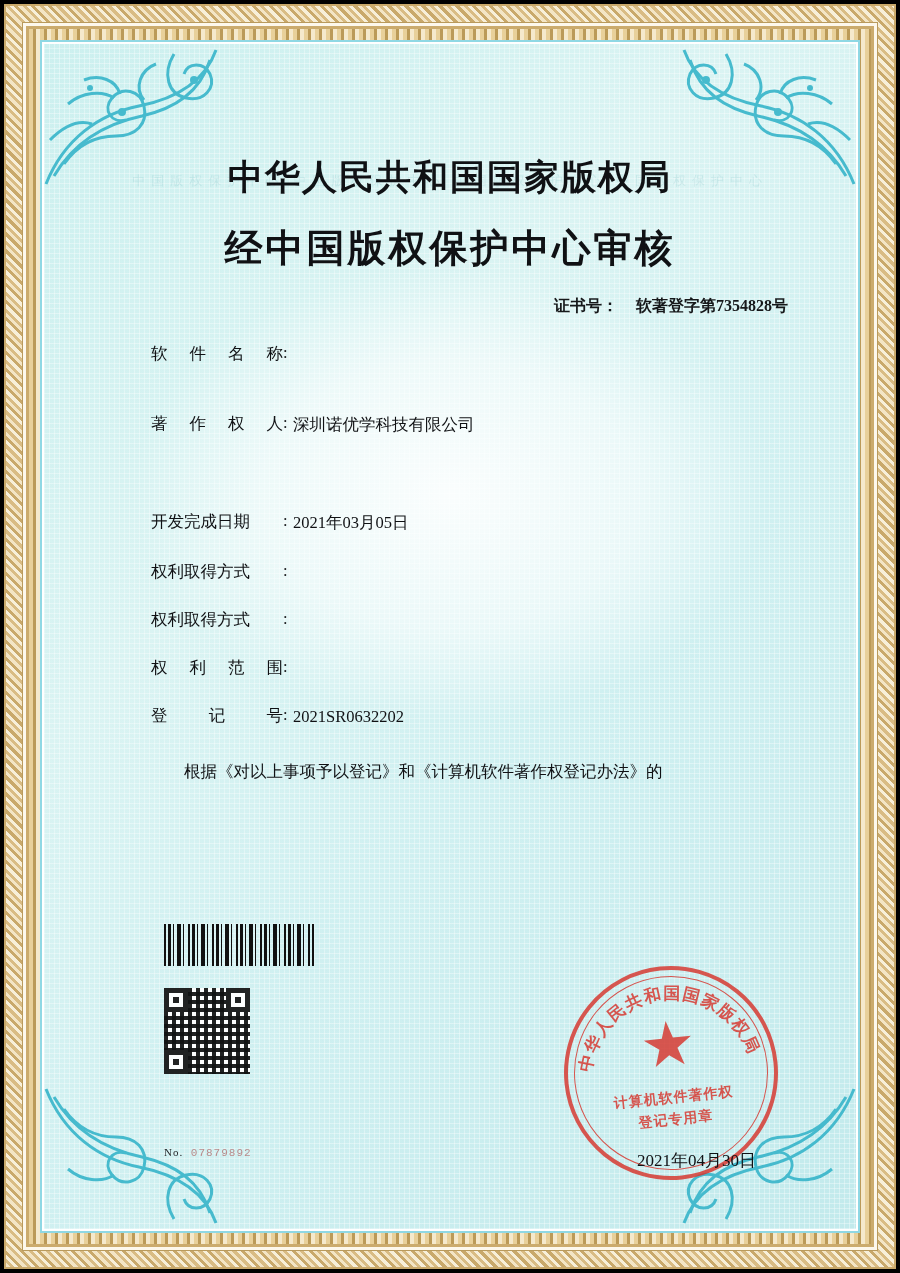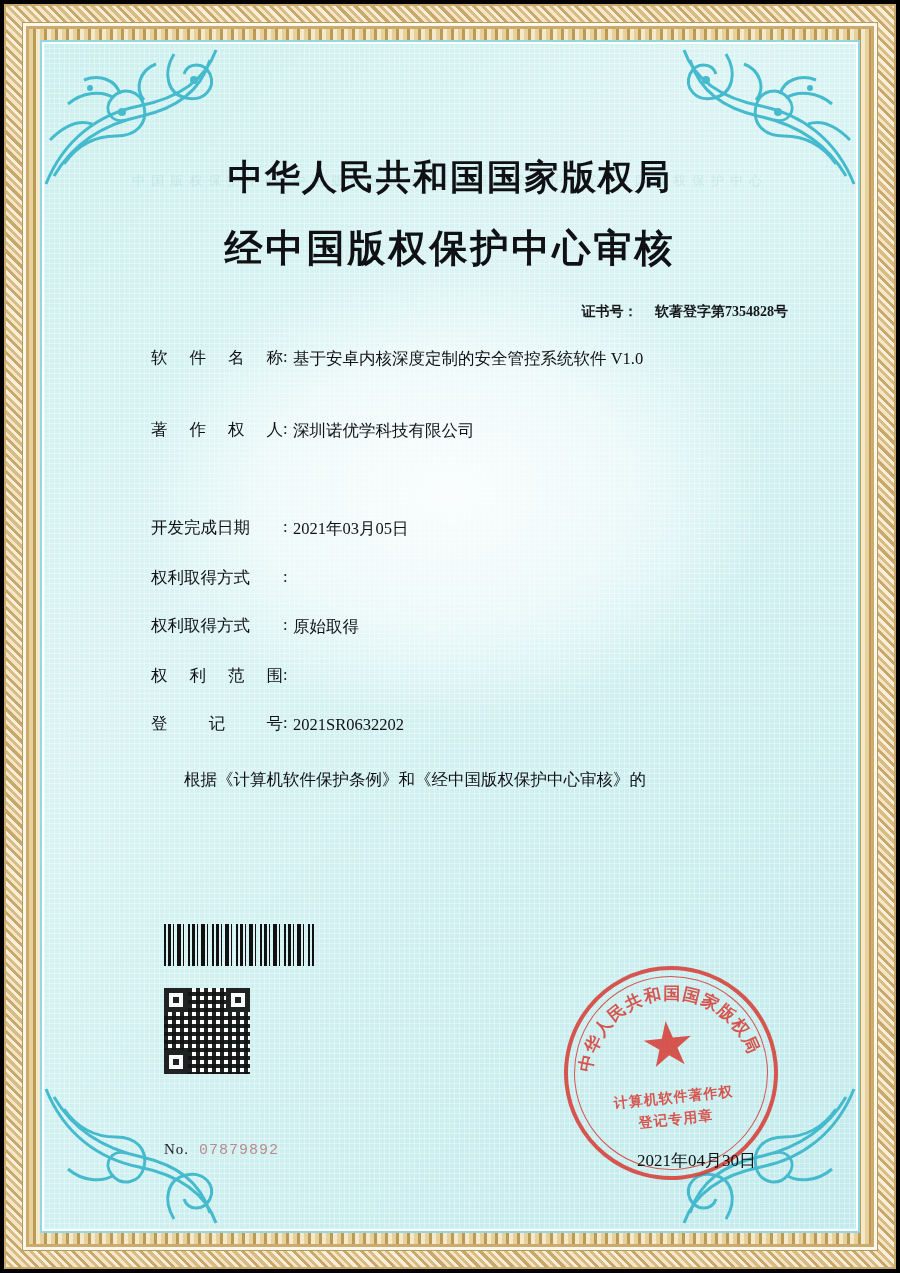--- a/index.html
+++ b/index.html
@@ -128,24 +128,24 @@
   .title-sub {
     text-align: center;
     font-size: 38px;
     font-weight: bold;
     letter-spacing: 3px;
     margin-top: 22px;
     color: #101114;
   }
 
   .cert-no-row {
-    margin-top: 29px;
+    margin-top: 22px;
     text-align: right;
     padding-right: 16px;
-    font-size: 14px;
+    font-size: 16px;
     font-weight: bold;
     color: #16181a;
   }
   .cert-no-row .label { margin-right: 14px; }
 
   .field-block { margin-top: 26px; }
 
   .field-row {
     display: flex;
     align-items: flex-start;
@@ -284,21 +284,21 @@
     font-weight: bold;
     font-family: "Liberation Serif", serif;
     letter-spacing: 1.5px;
   }
 
   
   .footer-no {
     position: absolute;
     left: 120px;
     bottom: 70px;
-    font-size: 15px;
+    font-size: 11px;
     color: #b98b8b;
     font-family: "Liberation Mono", monospace;
     letter-spacing: 1px;
   }
   .footer-no .prefix {
     color: #1d1f22;
     font-family: "Liberation Serif", serif;
   }
   .footer-date {
     position: absolute;
@@ -395,21 +395,20 @@
 
       <div class="field-block">
         <div class="field-row">
           <div class="field-label spread">
               <span>软</span>
               <span>件</span>
               <span>名</span>
               <span>称</span>
             </div>
           <div class="field-colon">:</div>
-          <div class="field-value">基于安卓内核深度定制的安全管控系统软件 V1.0</div>
         </div>
 
         <div class="gap-lg"></div>
 
         <div class="field-row">
           <div class="field-label spread">
               <span>著</span>
               <span>作</span>
               <span>权</span>
               <span>人</span>
@@ -427,21 +426,20 @@
           <div class="field-colon">:</div>
           <div class="field-value">2021年03月05日</div>
         </div>
         <div class="field-row">
           <div class="field-label">权利取得方式</div>
           <div class="field-colon">:</div>
         </div>
         <div class="field-row">
           <div class="field-label">权利取得方式</div>
           <div class="field-colon">:</div>
-          <div class="field-value">原始取得</div>
         </div>
         <div class="field-row">
           <div class="field-label spread">
               <span>权</span>
               <span>利</span>
               <span>范</span>
               <span>围</span>
             </div>
           <div class="field-colon">:</div>
         </div>
@@ -450,21 +448,21 @@
               <span>登</span>
               <span>记</span>
               <span>号</span>
             </div>
           <div class="field-colon">:</div>
           <div class="field-value">2021SR0632202</div>
         </div>
       </div>
 
       <div class="statement">
-        <p class="indent">根据《计算机软件保护条例》和《经中国版权保护中心审核》的</p>
+        <p class="indent">根据《对以上事项予以登记》和《计算机软件著作权登记办法》的</p>
       </div>
 
     </div>
 
     <div class="codes">
       <div class="barcode"></div>
       <div class="qrcode">
         <span class="qr-eye tl"></span>
         <span class="qr-eye tr"></span>
         <span class="qr-eye bl"></span>

